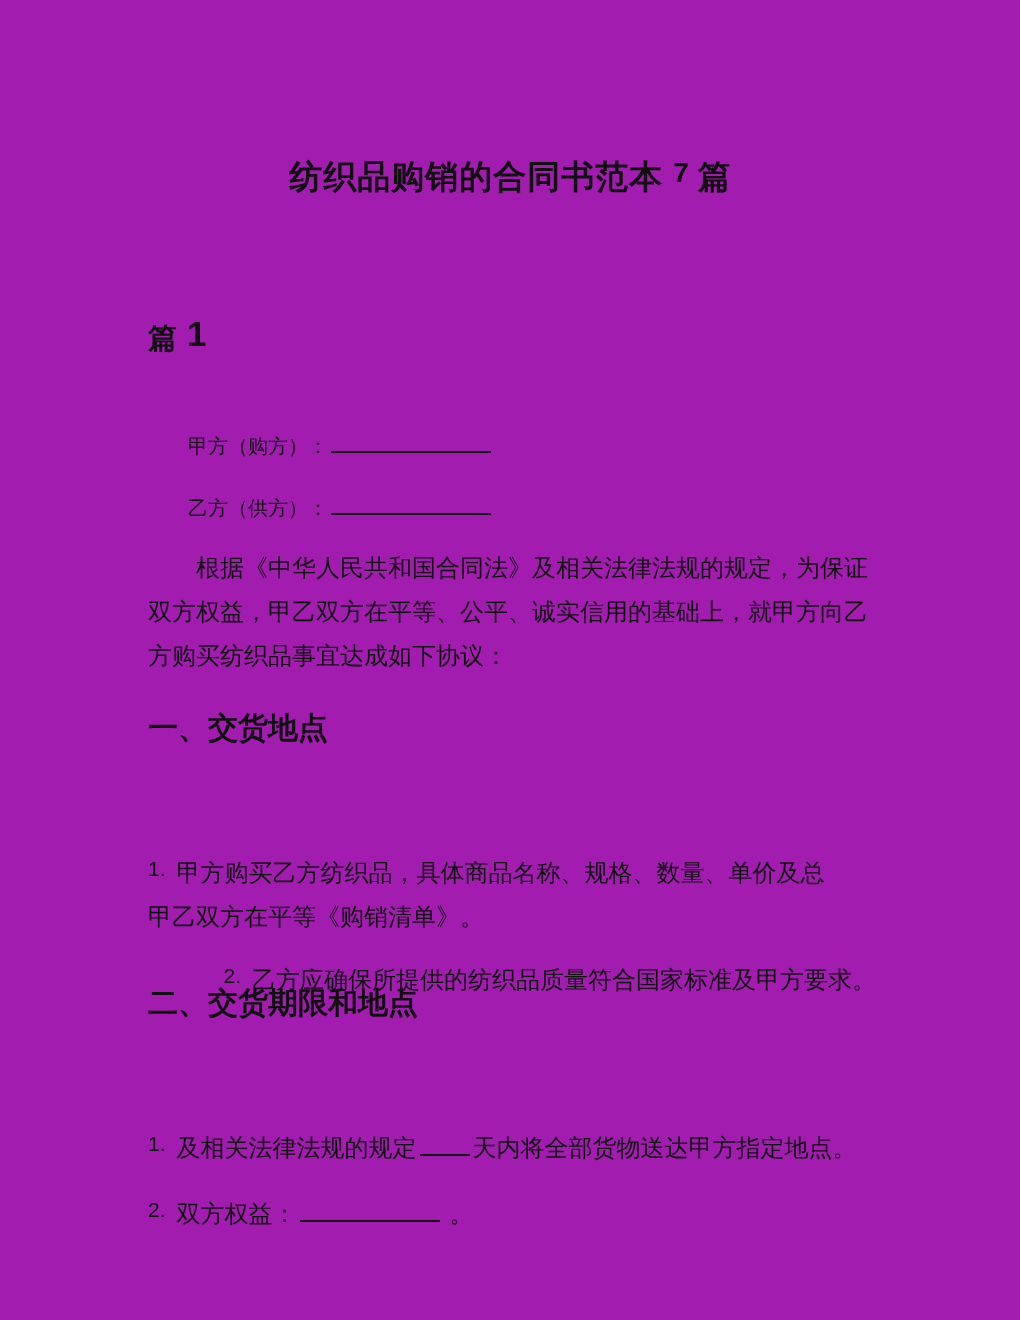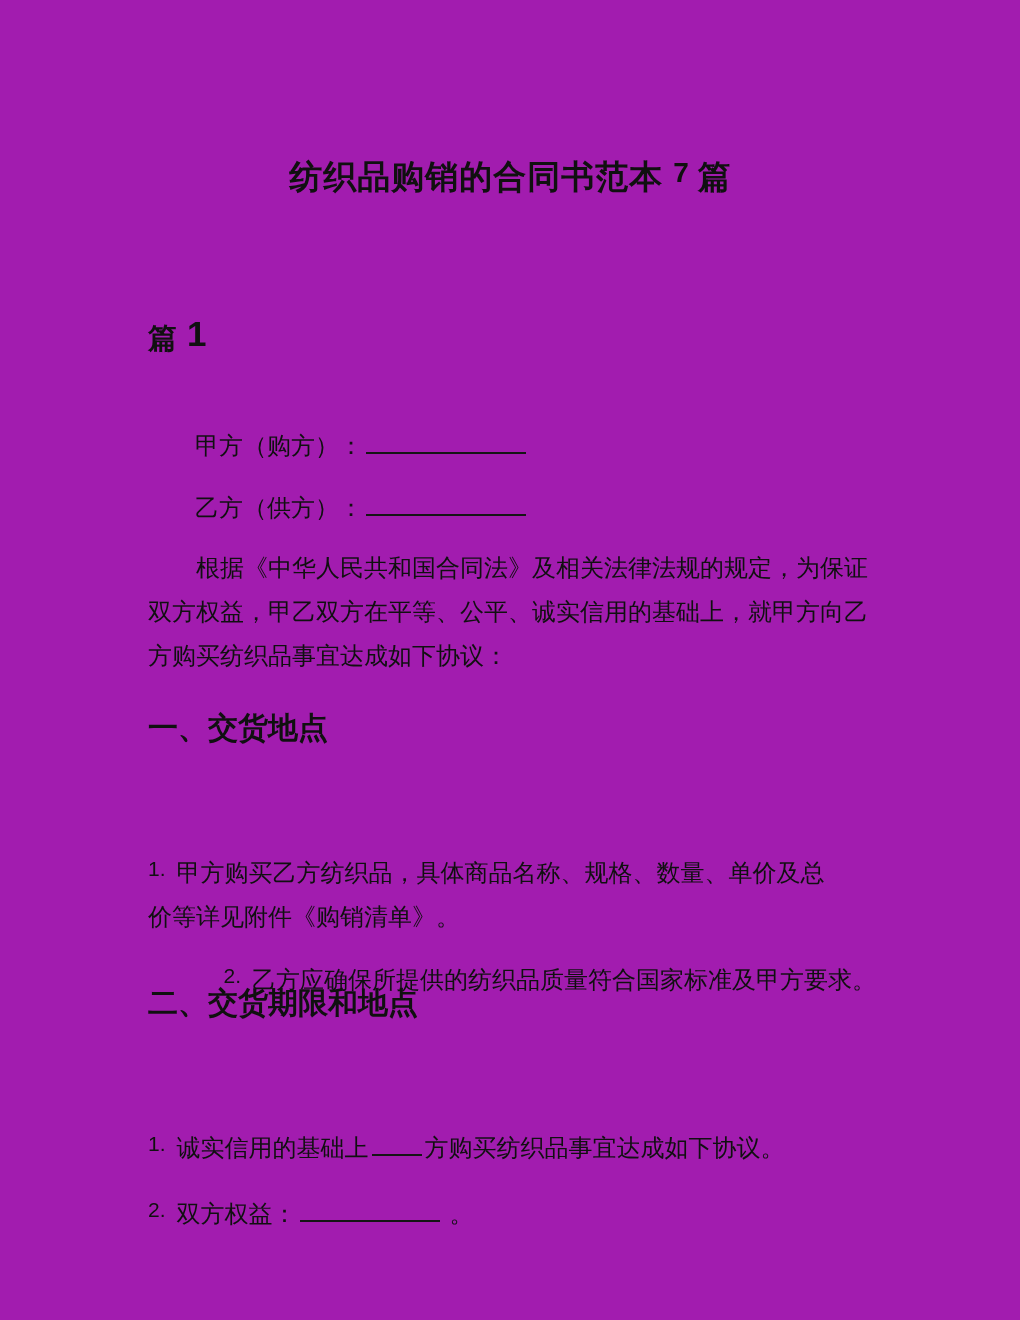--- a/index.html
+++ b/index.html
@@ -49,21 +49,21 @@
     vertical-align: 2px;
     margin-left: 10px;
   }
 
   .body-text {
     font-size: 24px;
     line-height: 44px;
     white-space: pre-line;
   }
 
-  .party-line { left: 195px; width: 700px; font-size: 24px; line-height: 40px; }
+  .party-line { left: 188px; width: 700px; font-size: 20px; line-height: 40px; }
   .party-a { top: 426px; }
   .party-b { top: 488px; }
 
   .preamble {
     top: 546px;
     left: 148px;
     width: 728px;
     text-indent: 48px;
   }
 
@@ -124,30 +124,30 @@
 方购买纺织品事宜达成如下协议：</div>
 
   <div class="abs party-line party-b">
     <span>乙方（供方）：</span><span class="blank blank-party"></span>
   </div>
 
   <div class="abs section-heading section-1-heading">一、交货地点</div>
 
   <div class="abs body-text list-item s1-item-1">
     <span class="num">1.</span><span>甲方购买乙方纺织品，具体商品名称、规格、数量、单价及总
-价等详见附件《购销清单》。</span>
+甲乙双方在平等《购销清单》。</span>
   </div>
 
   <div class="abs body-text list-item s1-item-2">
     <span class="num">2.</span><span>乙方应确保所提供的纺织品质量符合国家标准及甲方要求。</span>
   </div>
 
   <div class="abs section-heading section-2-heading">二、交货期限和地点</div>
 
   <div class="abs body-text list-item s2-item-1">
-    <span class="num">1.</span><span>诚实信用的基础上</span><span class="blank blank-days"></span><span>方购买纺织品事宜达成如下协议。</span>
+    <span class="num">1.</span><span>及相关法律法规的规定</span><span class="blank blank-days"></span><span>天内将全部货物送达甲方指定地点。</span>
   </div>
 
   <div class="abs body-text list-item s2-item-2">
     <span class="num">2.</span><span>双方权益：</span><span class="blank blank-place"></span><span>。</span>
   </div>
 
 </div>
 
 </body></html>

